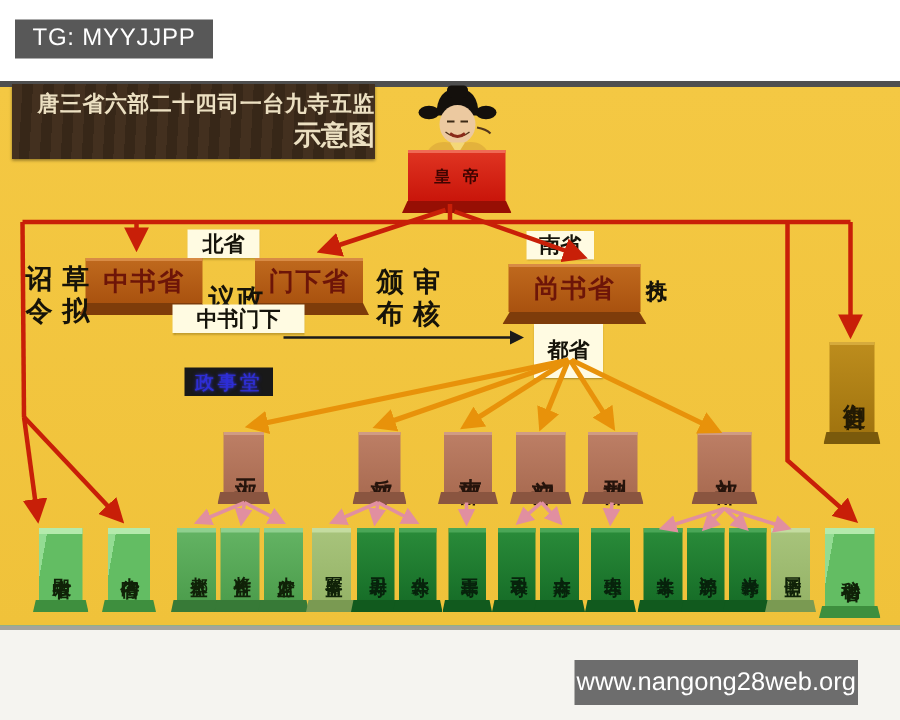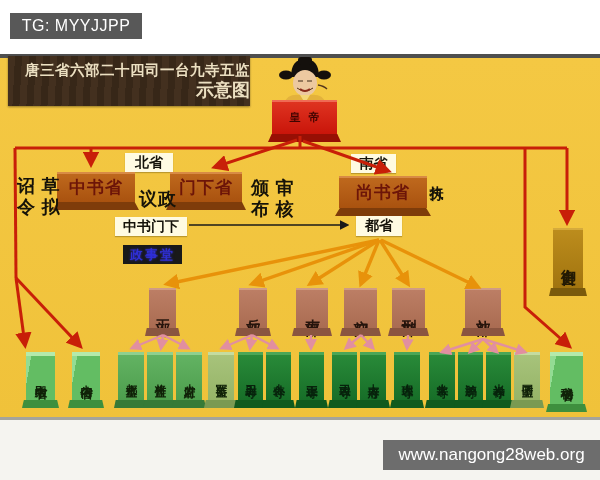--- a/index.html
+++ b/index.html
@@ -9,21 +9,21 @@
   .top-strip{position:absolute;left:0;top:0;width:600px;height:54px;background:#ffffff;}
   .top-line{position:absolute;left:0;top:54px;width:600px;height:4px;background:#4f4f4f;}
   .canvas{position:absolute;left:0;top:58px;width:600px;height:359px;
           background:linear-gradient(#f4c843,#f0c23a);}
   .bottom-line{position:absolute;left:0;top:417px;width:600px;height:3px;background:#a4a49c;}
   .bottom-strip{position:absolute;left:0;top:420px;width:600px;height:60px;background:#f5f4f0;}
   
   .tg{position:absolute;left:10px;top:13px;width:132px;height:26px;background:#585858;
       color:#fff;font-family:"Liberation Sans","DejaVu Sans",sans-serif;font-size:16px;
       display:flex;align-items:center;justify-content:center;letter-spacing:.5px;}
-  .site{position:absolute;left:383px;top:440px;width:217px;height:30px;background:#6d6d6d;
+  .site{position:absolute;left:383px;top:440px;width:189px;height:30px;background:#6d6d6d;
       color:#fff;font-family:"Liberation Sans","DejaVu Sans",sans-serif;font-size:17px;
       display:flex;align-items:center;justify-content:center;}
   
   .title-box{position:absolute;left:8px;top:56px;width:242px;height:50px;
       background:repeating-linear-gradient(93deg,#43301f 0 7px,#372718 7px 14px),#3d2c1c;
       color:#ece0c2;display:flex;flex-direction:column;align-items:flex-end;justify-content:center;
       font-weight:bold;line-height:1.25;box-shadow:0 1px 2px rgba(0,0,0,.4);}
   .title-box .l1{font-size:14.5px;letter-spacing:.5px;}
   .title-box .l2{font-size:18px;}
   
@@ -115,24 +115,24 @@
     <span>尚书省</span>
   </div>
 
   <div class="note" style="left:17px;top:176px">诏 草
 令 拟</div>
   <div class="note" style="left:139px;top:189px">议政</div>
   <div class="note" style="left:251px;top:178px">颁 审
 布 核</div>
   <div class="note vtext" style="left:428px;top:175px;font-size:14px">执行</div>
 
-  <div class="node cream" style="left:115px;top:217px;width:72px;height:19px">
+  <div class="node cream" style="left:115px;top:203px;width:88px;height:19px">
     <span>中书门下</span>
   </div>
-  <div class="node cream" style="left:356px;top:216px;width:46px;height:20px">
+  <div class="node cream" style="left:356px;top:216px;width:46px;height:36px">
     <span>都省</span>
   </div>
   <div class="node dark-box" style="left:123px;top:245px;width:59px;height:19px">
     <span>政事堂</span>
   </div>
 
   <div class="node cens ped" style="left:553px;top:228px;width:30px;height:60px">
     <span class="vtext">御史台</span>
   </div>
 

